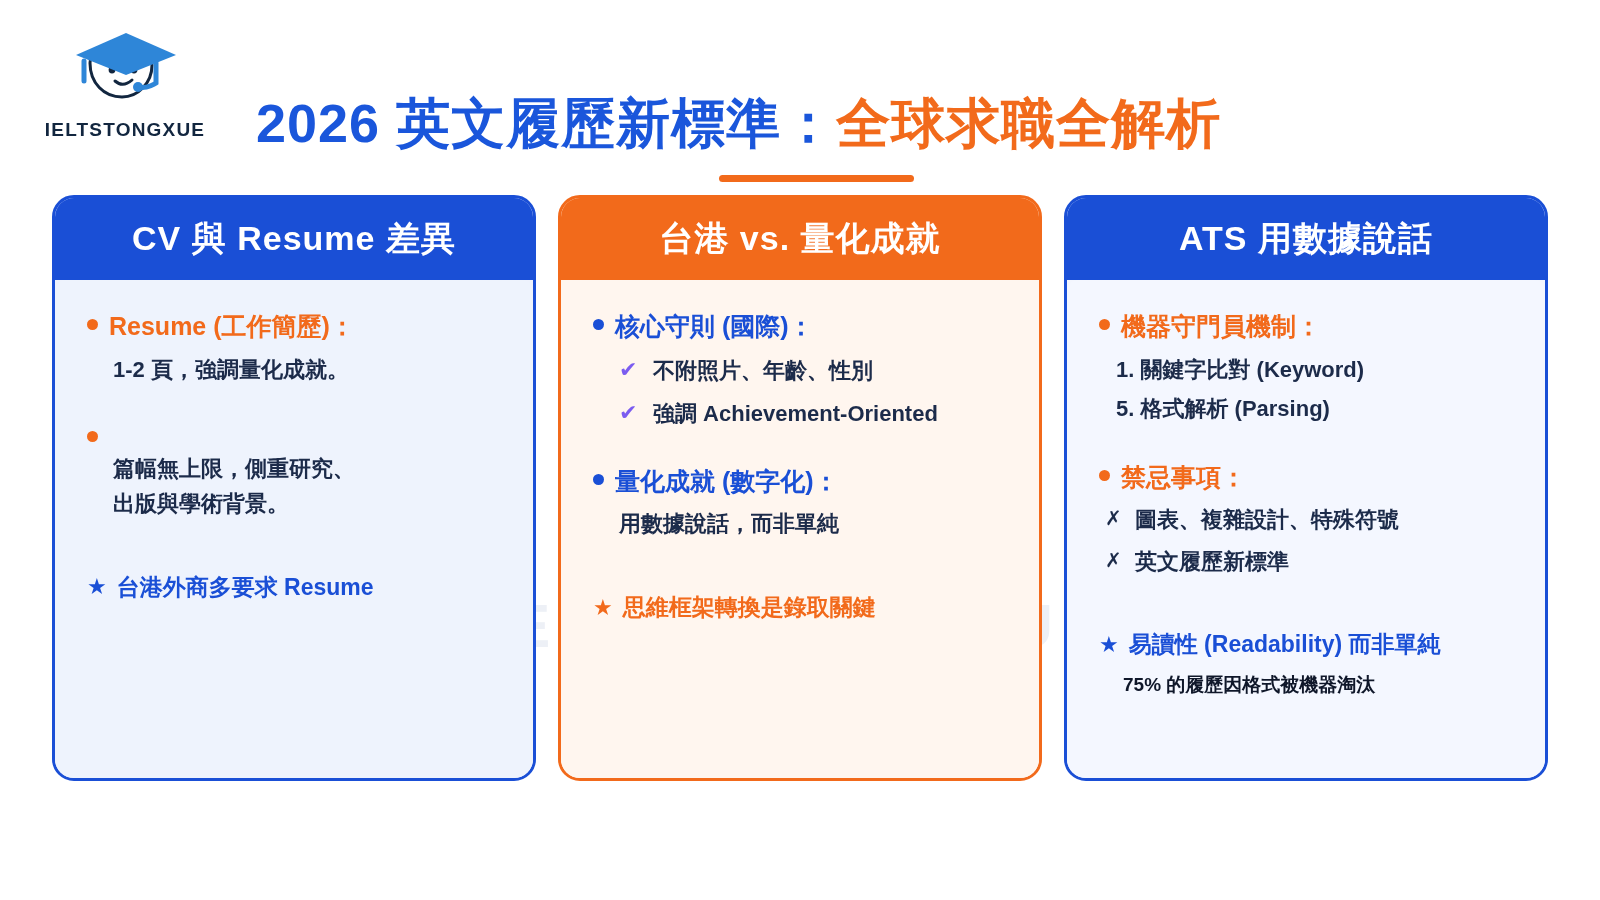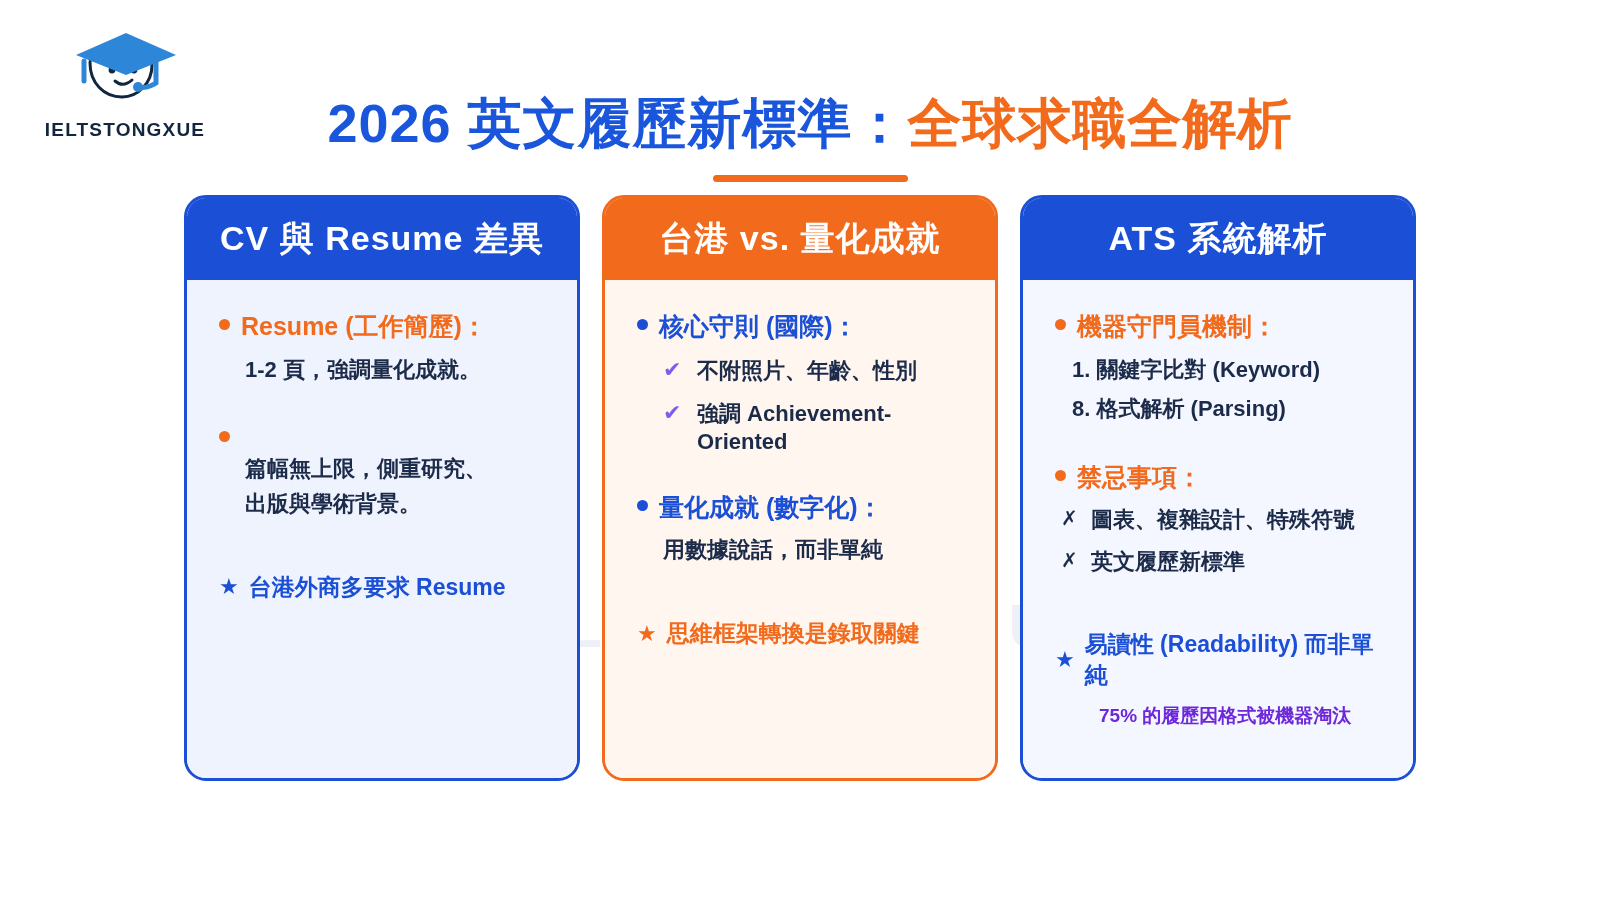--- a/index.html
+++ b/index.html
@@ -66,24 +66,24 @@
   }
   .logo-text {
     margin-top: 4px;
     font-size: 19px;
     font-weight: bold;
     letter-spacing: 1.2px;
     color: #12263f;
   }
   .title-wrap {
     position: absolute;
-    left: 250px;
+    left: 256px;
     top: 88px;
     width: 1120px;
-    text-align: center;
+    text-align: left;
   }
   .title {
     font-size: 54px;
     font-weight: bold;
     color: #1a56db;
     letter-spacing: 1px;
     white-space: nowrap;
   }
   .title .accent { color: #f26a1b; }
   .title-underline {
@@ -97,21 +97,21 @@
   
   .cards {
     position: relative;
     z-index: 2;
     display: flex;
     justify-content: center;
     gap: 22px;
     padding: 0 50px;
   }
   .card {
-    width: 396px;
+    width: 484px;
     border-radius: 22px;
     overflow: hidden;
     box-sizing: border-box;
   }
   .card-head {
     height: 82px;
     display: flex;
     align-items: center;
     justify-content: center;
     font-size: 34px;
@@ -208,24 +208,24 @@
     align-items: center;
     font-size: 23px;
     font-weight: bold;
     margin-left: 4px;
   }
   .star {
     margin-right: 10px;
     font-size: 22px;
   }
   .footnote {
-    margin: 12px 0 0 48px;
+    margin: 12px 0 0 28px;
     font-size: 19px;
     font-weight: bold;
-    color: #6d28d9;
+    color: #0f172a;
   }
   .spacer-sm { height: 10px; }
   .spacer-md { height: 26px; }
 </style>
 </head>
 <body>
 
 <div class="watermark">
   <svg class="wm-cap" width="420" height="330" viewBox="0 0 420 330" aria-hidden="true">
     <g fill="#e8ecf6">
@@ -330,30 +330,30 @@
       <div class="spacer-md"></div>
 
       <div class="star-line orange-txt">
         <span class="star">★</span>
         <span>思維框架轉換是錄取關鍵</span>
       </div>
     </div>
   </div>
 
   <div class="card card-blue2">
-    <div class="card-head">ATS 系統解析</div>
+    <div class="card-head">ATS 用數據說話</div>
     <div class="card-body">
 
       <div class="block">
         <div class="blk-head orange-txt">
           <span class="dot dot-orange"></span>
           <span>機器守門員機制：</span>
         </div>
         <div class="sub num">1. 關鍵字比對 (Keyword)</div>
-        <div class="sub num" style="margin-top:6px">8. 格式解析 (Parsing)</div>
+        <div class="sub num" style="margin-top:6px">5. 格式解析 (Parsing)</div>
       </div>
 
       <div class="spacer-sm"></div>
 
       <div class="block">
         <div class="blk-head orange-txt">
           <span class="dot dot-orange"></span>
           <span>禁忌事項：</span>
         </div>
         <div class="x-line">

